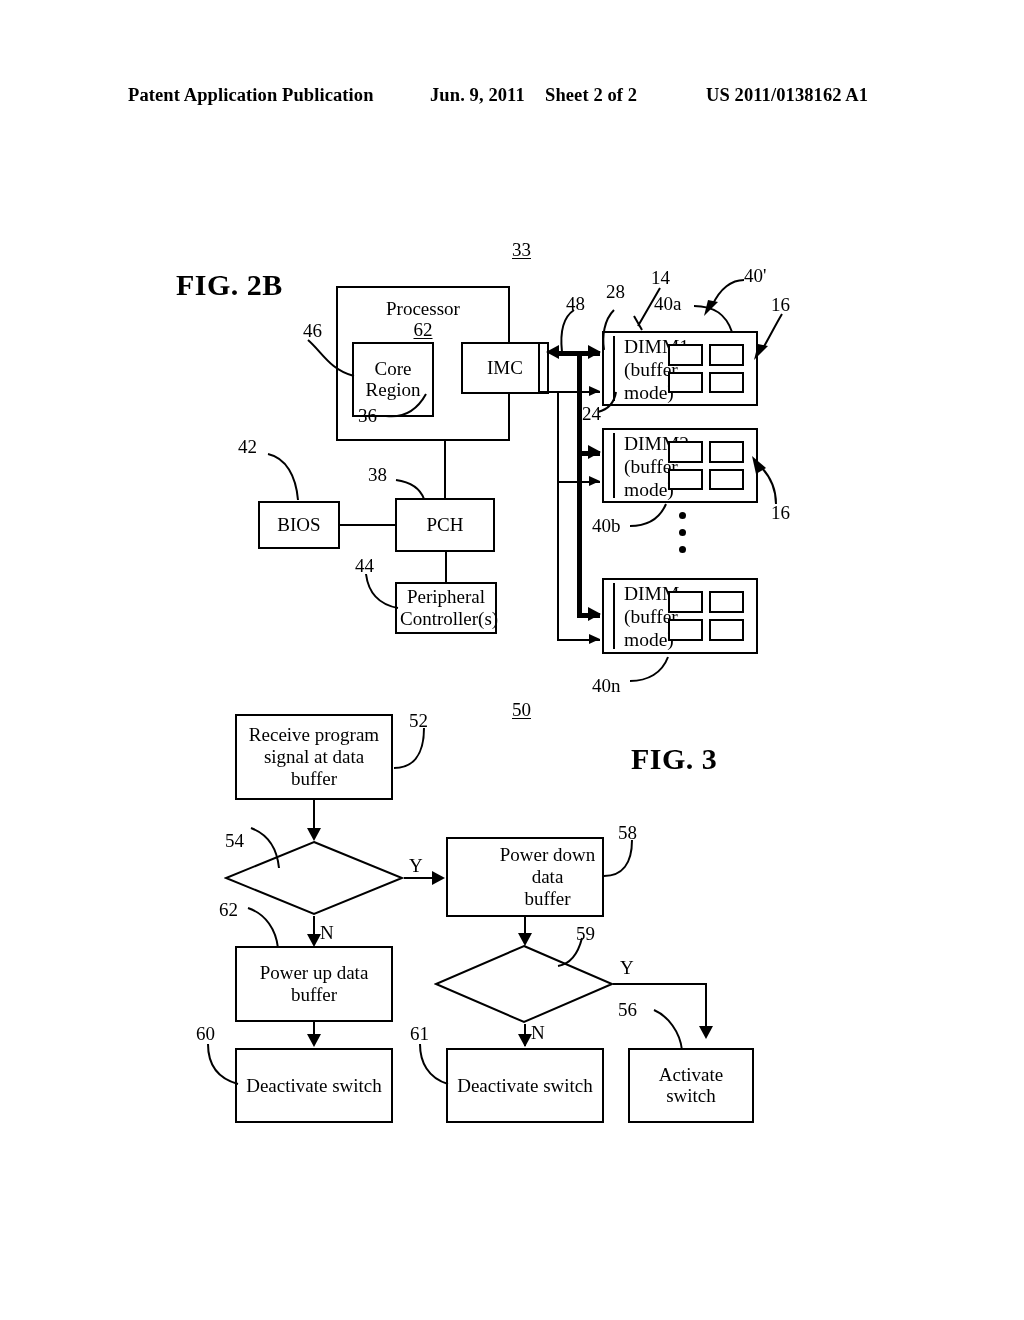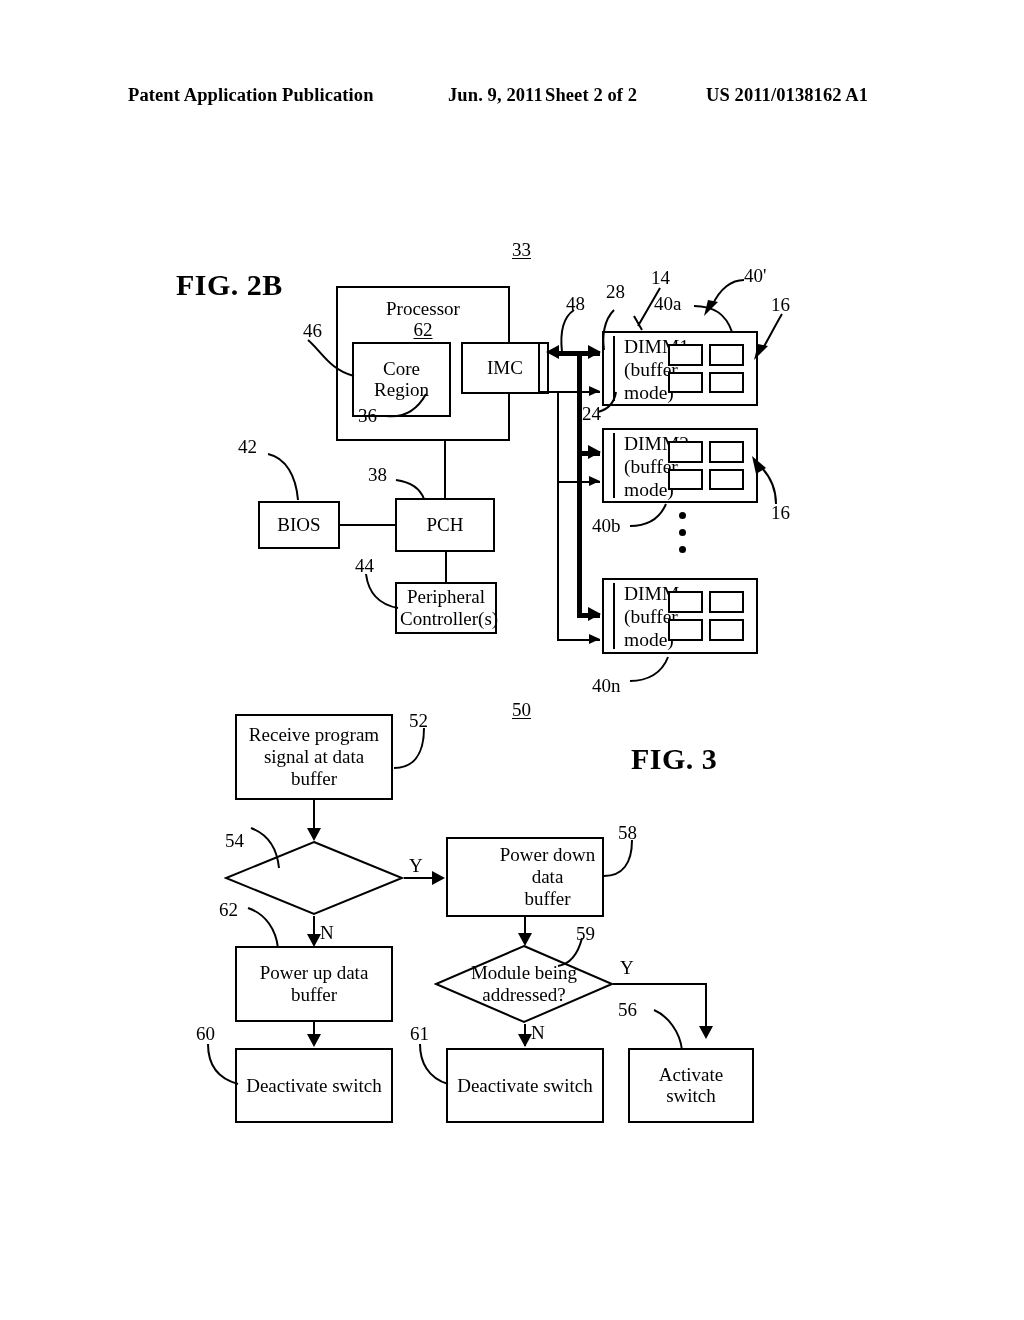--- a/index.html
+++ b/index.html
@@ -26,21 +26,21 @@
   }
   #page-header .hdr {
     position: absolute;
     font-family: "Liberation Serif", serif;
     font-weight: bold;
     font-size: 18.5px;
     white-space: nowrap;
     letter-spacing: 0.1px;
   }
   #hdr-pub   { left: 128px; top: 0; }
-  #hdr-date  { left: 448px; top: 0; }
+  #hdr-date  { left: 430px; top: 0; }
   #hdr-sheet { left: 545px; top: 0; }
   #hdr-num   { left: 706px; top: 0; }
 
   
   .fig-label {
     position: absolute;
     font-family: "Liberation Serif", serif;
     font-weight: bold;
     font-size: 30px;
     letter-spacing: 0.5px;
@@ -202,21 +202,21 @@
 
   <div class="fig-label" style="left:176px; top:268px;">FIG. 2B</div>
 
   <div class="ref und" style="left:512px; top:240px;">33</div>
 
   <div class="box" style="left:336px; top:286px; width:174px; height:155px;">
     <div style="position:absolute; left:0; right:0; top:10px; text-align:center; font-size:19px;">Processor</div>
     <div class="ref und" style="left:50%; top:32px; transform:translateX(-50%);">62</div>
   </div>
 
-  <div class="box" style="left:352px; top:342px; width:99px; height:75px;">
+  <div class="box" style="left:352px; top:342px; width:82px; height:75px;">
     <div class="txt" style="white-space:pre-line;">Core
 Region</div>
   </div>
   <div class="ref" style="left:303px; top:321px;">46</div>
   <div class="leader" style="left:300px; top:334px;">
     <svg width="60" height="52">
         <path d="M8 6 C 22 18, 30 36, 54 42" stroke="#000" stroke-width="2" fill="none"></path>
       </svg>
   </div>
 
@@ -472,22 +472,20 @@
       </svg>
   </div>
 
   <div class="line v" style="left:524px; top:917px; height:20px;"></div>
   <div class="arrow down" style="left:518px; top:933px;"></div>
 
   <div class="diamond" style="left:434px; top:944px; width:180px; height:80px;">
     <svg width="180" height="80">
         <polygon points="90,2 178,40 90,78 2,40" fill="#fff" stroke="#000" stroke-width="2"></polygon>
       </svg>
-    <div class="dtxt">Module being
-addressed?</div>
   </div>
   <div class="ref" style="left:576px; top:924px;">59</div>
   <div class="leader" style="left:556px; top:936px;">
     <svg width="36" height="34">
         <path d="M2 30 C 14 28, 22 18, 26 2" stroke="#000" stroke-width="2" fill="none"></path>
       </svg>
   </div>
 
   <div class="yn" style="left:620px; top:957px;">Y</div>
   <div class="line h" style="left:613px; top:983px; width:94px;"></div>

